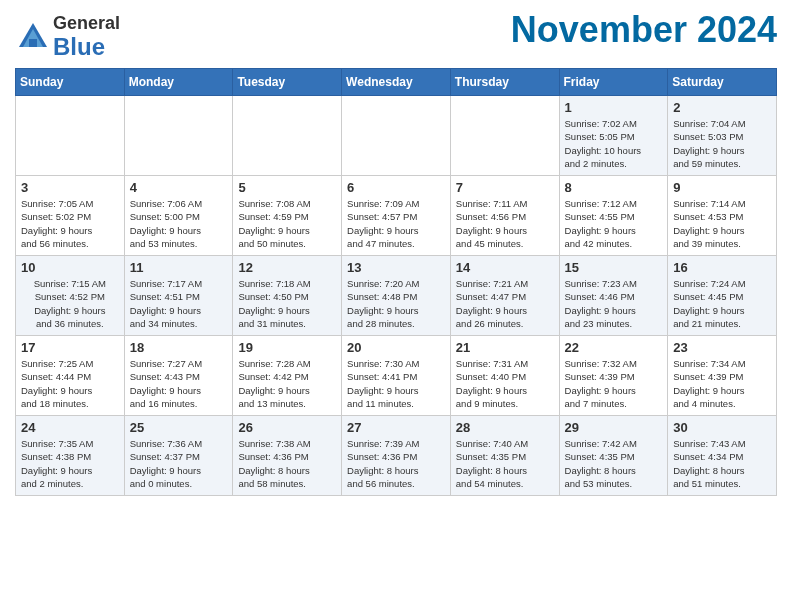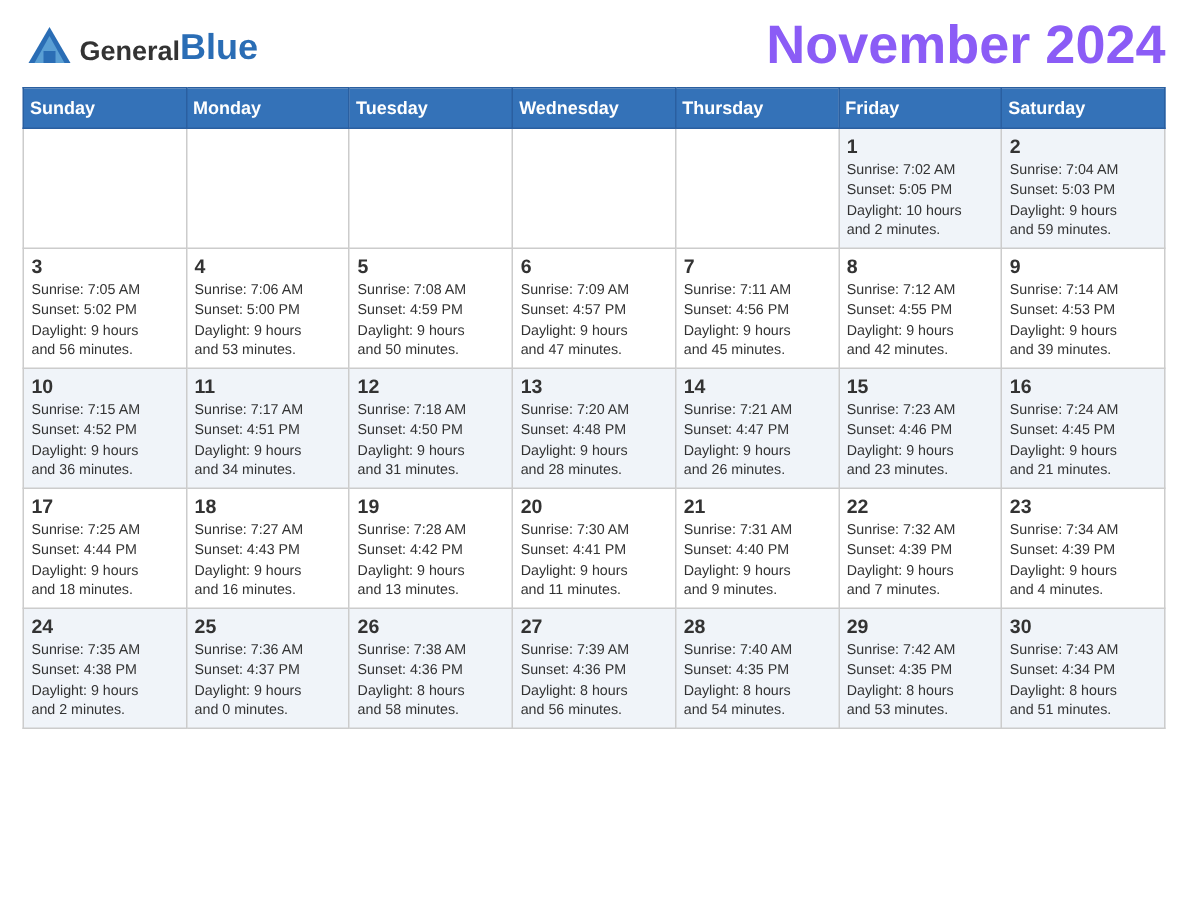--- a/index.html
+++ b/index.html
@@ -33,21 +33,21 @@
       font-weight: bold;
       color: #2a6db5;
       line-height: 1.1;
     }
     .title-area {
       text-align: right;
     }
     .month-title {
       font-size: 36px;
       font-weight: bold;
-      color: #8b5cf6;
+      color: #0369a1;
       line-height: 1.1;
     }
     .location-title {
       font-size: 16px;
       color: #555;
     }
     table {
       width: 100%;
       border-collapse: collapse;
       table-layout: fixed;
@@ -91,22 +91,21 @@
     .empty-cell {
       background: #fff !important;
     }
     .logo-wrapper {
       display: flex;
       align-items: center;
       gap: 2px;
     }
     .logo-text-block {
       display: flex;
-      flex-direction: row;
-      align-items: flex-end;
+      flex-direction: column;
     }
   </style>
 </head>
 <body>
 
 <div class="header-area">
   <div class="logo">
     <div class="logo-wrapper">
       <svg width="36" height="36" viewBox="0 0 36 36">
         <rect x="0" y="0" width="36" height="36" fill="white"></rect>
@@ -206,21 +205,21 @@
           <span class="day-number">9</span>
           <div class="day-info" style="white-space: pre-line;">Sunrise: 7:14 AM
 Sunset: 4:53 PM
 Daylight: 9 hours
 and 39 minutes.</div>
         </td>
       </tr>
       <tr>
         <td>
           <span class="day-number">10</span>
-          <div class="day-info" style="white-space: pre-line;">Sunrise: 7:15 AM
+          <div class="day-info" style="white-space: pre-line; text-align: center;">Sunrise: 7:15 AM
 Sunset: 4:52 PM
 Daylight: 9 hours
 and 36 minutes.</div>
         </td>
         <td>
           <span class="day-number">11</span>
           <div class="day-info" style="white-space: pre-line;">Sunrise: 7:17 AM
 Sunset: 4:51 PM
 Daylight: 9 hours
 and 34 minutes.</div>

